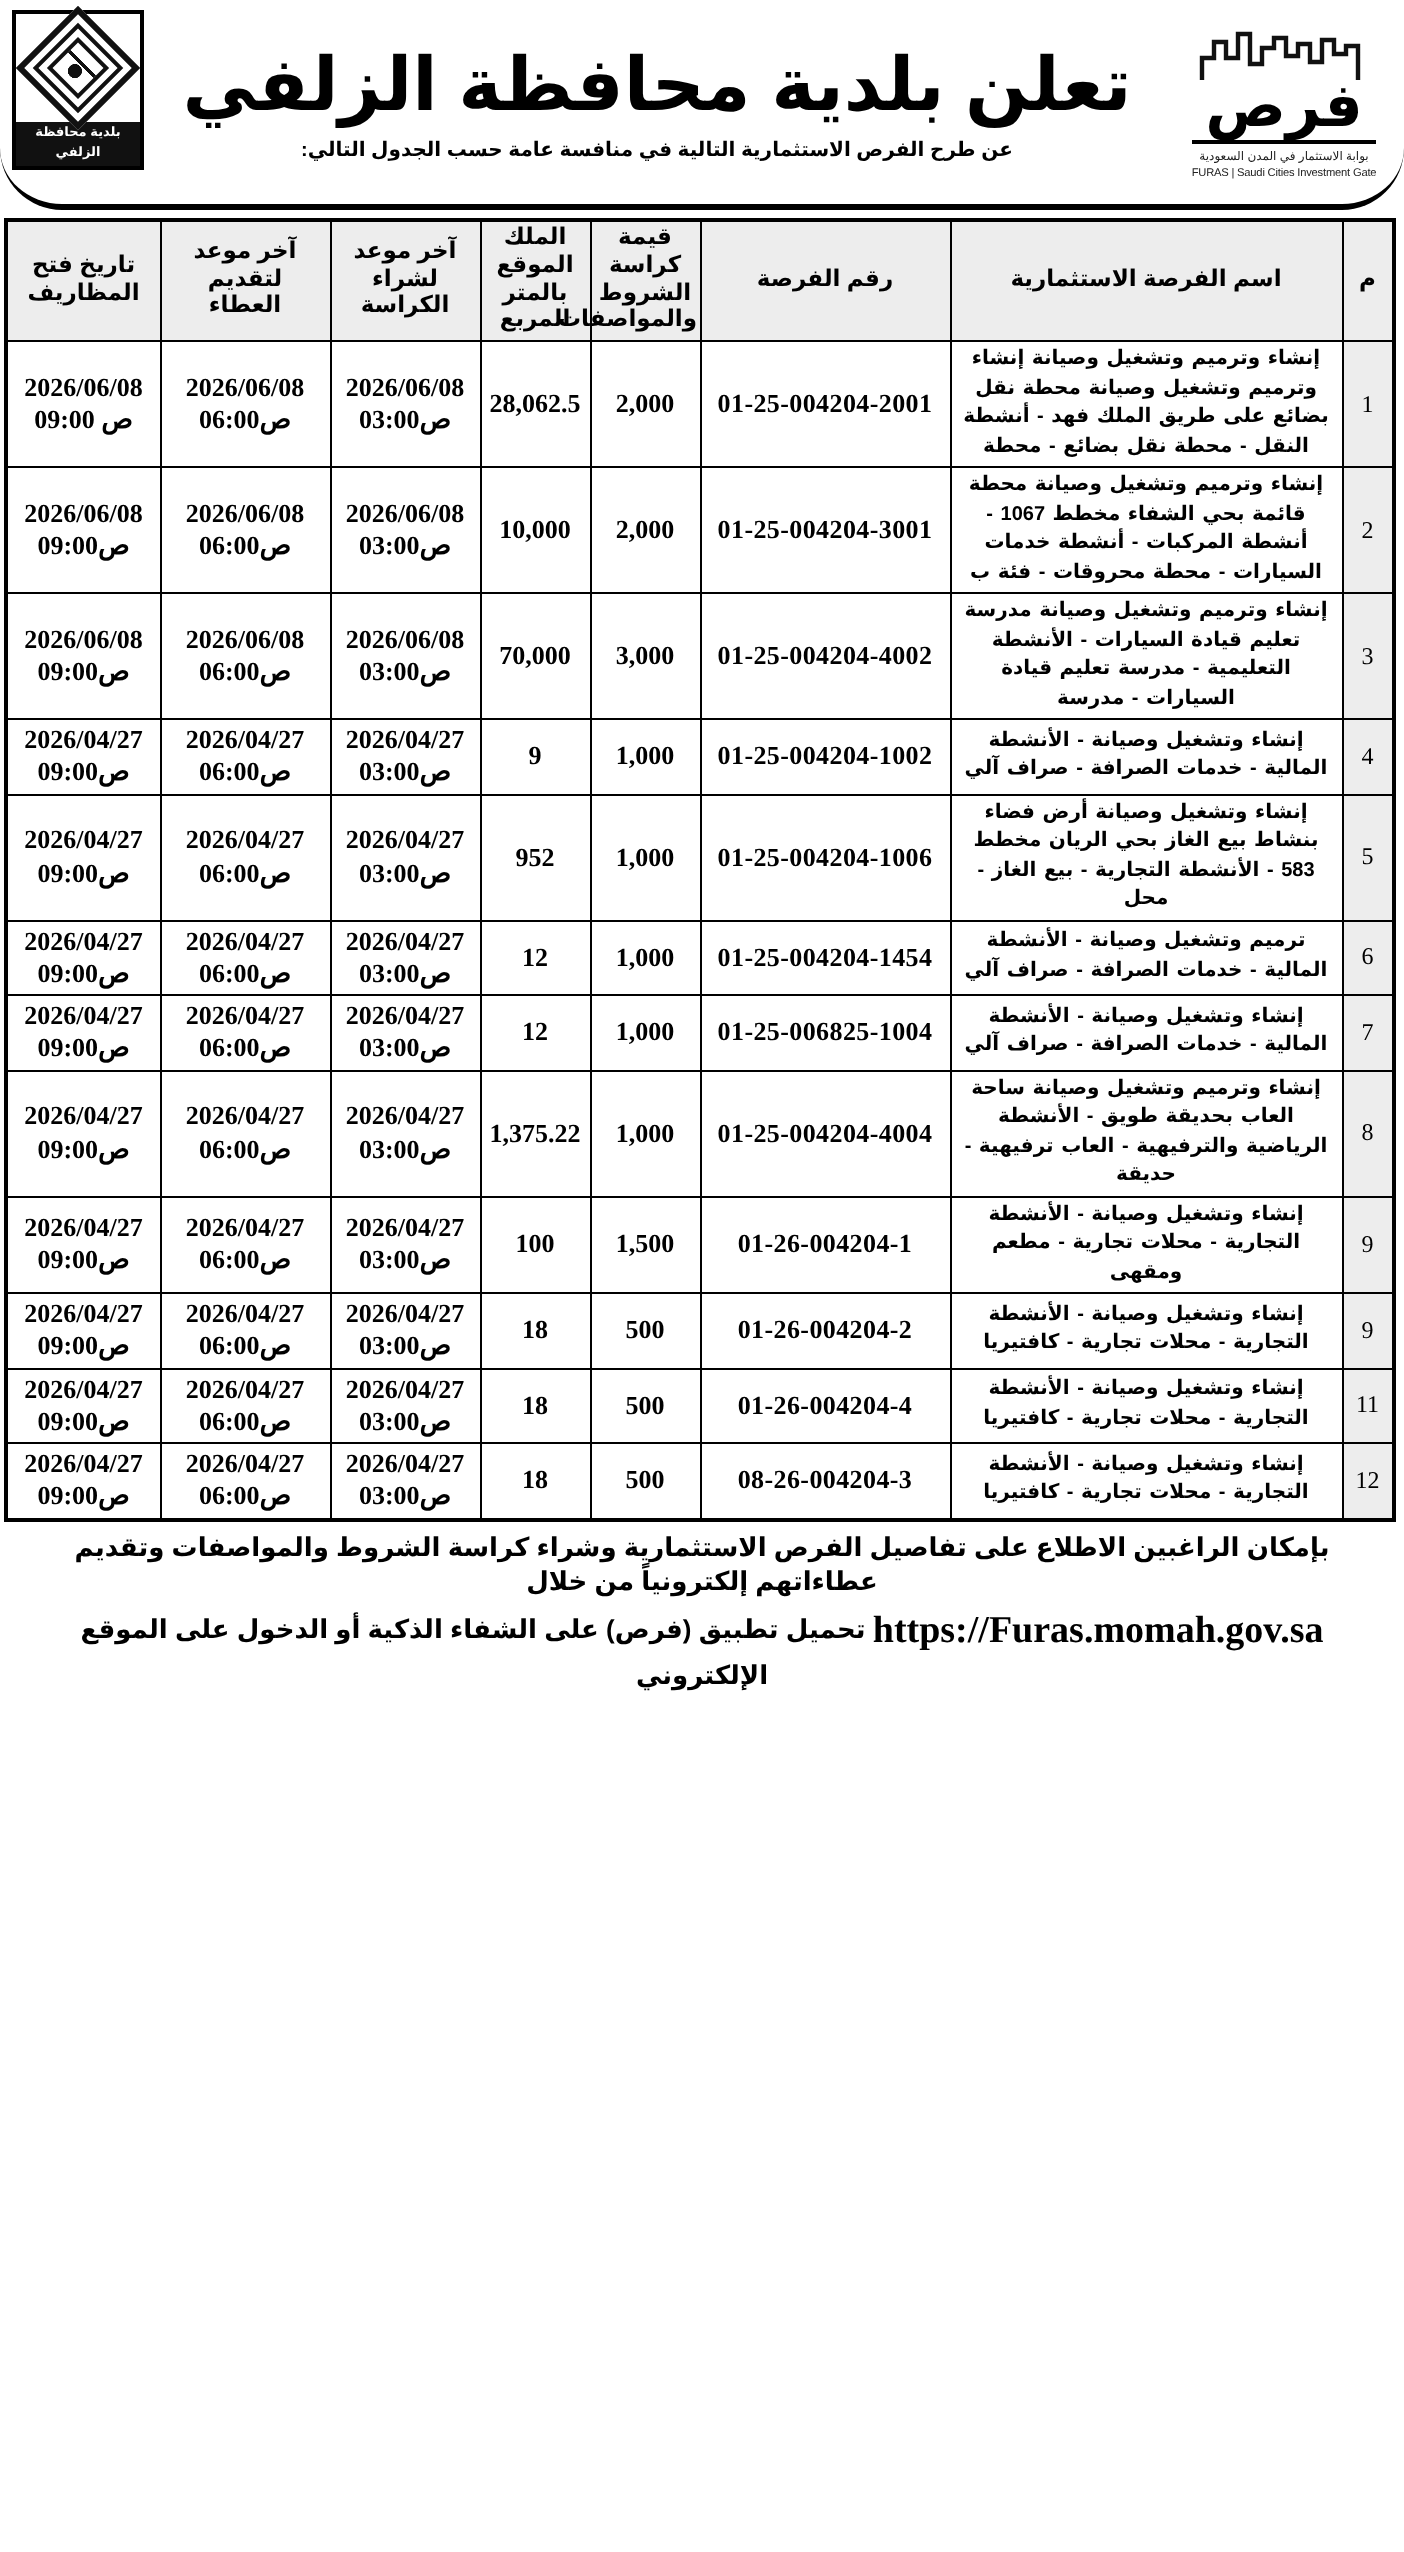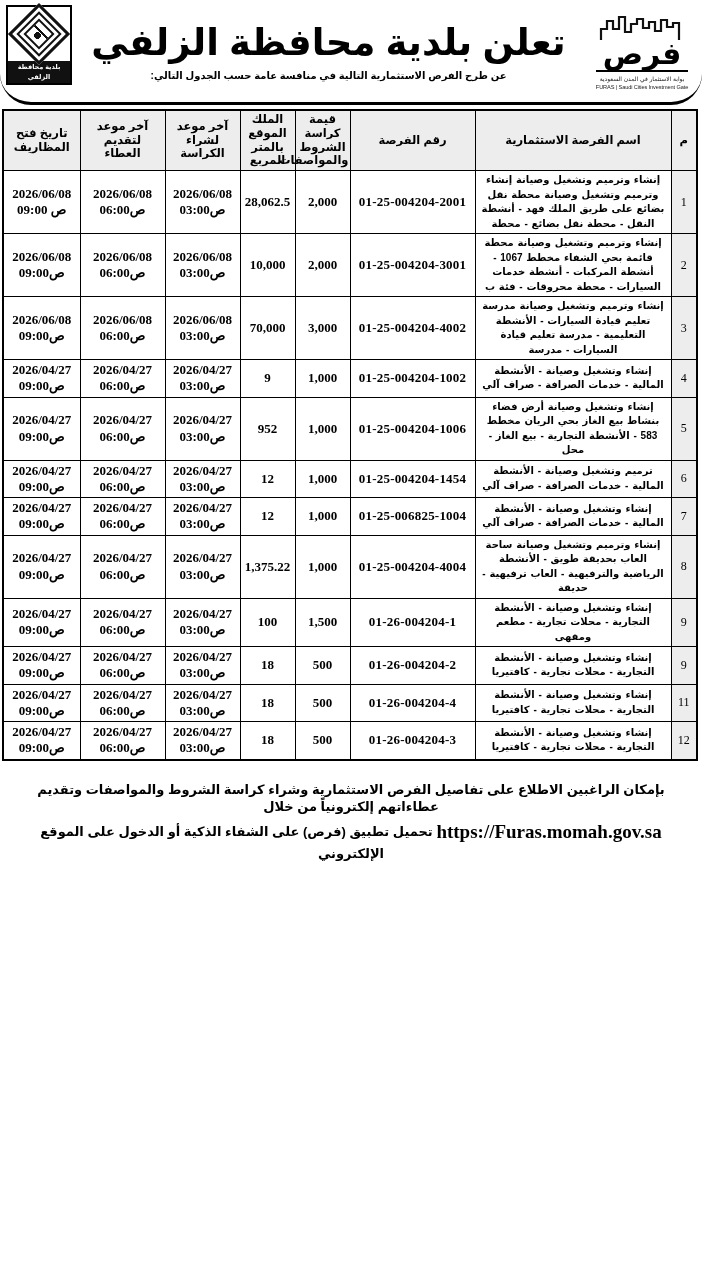--- a/index.html
+++ b/index.html
@@ -226,21 +226,21 @@
     font-family: "Liberation Serif", "DejaVu Serif", serif;
     line-height: 1.25;
     direction: ltr;
     padding: 3px 1px;
   }
   td.date .d-date { display: block; white-space: nowrap; }
   td.date .d-time { display: block; white-space: nowrap; }
 
   
   .footer {
-    padding: 20px 8px 4px 8px;
+    padding: 4px 8px 4px 8px;
     text-align: center;
   }
   .footer-line1 {
     font-size: 13px;
     font-weight: bold;
     line-height: 1.35;
   }
   .footer-line2 {
     font-size: 13px;
     font-weight: bold;
@@ -536,21 +536,21 @@
               <span class="d-time">06:00ص</span>
             </td>
             <td class="date">
               <span class="d-date">2026/04/27</span>
               <span class="d-time">09:00ص</span>
             </td>
           </tr>
           <tr>
             <td class="idx">12</td>
             <td class="name">إنشاء وتشغيل وصيانة - الأنشطة التجارية - محلات تجارية - كافتيريا</td>
-            <td class="num">01-26-004204-3</td>
+            <td class="num">08-26-004204-3</td>
             <td class="fee">500</td>
             <td class="area">18</td>
             <td class="date">
               <span class="d-date">2026/04/27</span>
               <span class="d-time">03:00ص</span>
             </td>
             <td class="date">
               <span class="d-date">2026/04/27</span>
               <span class="d-time">06:00ص</span>
             </td>

